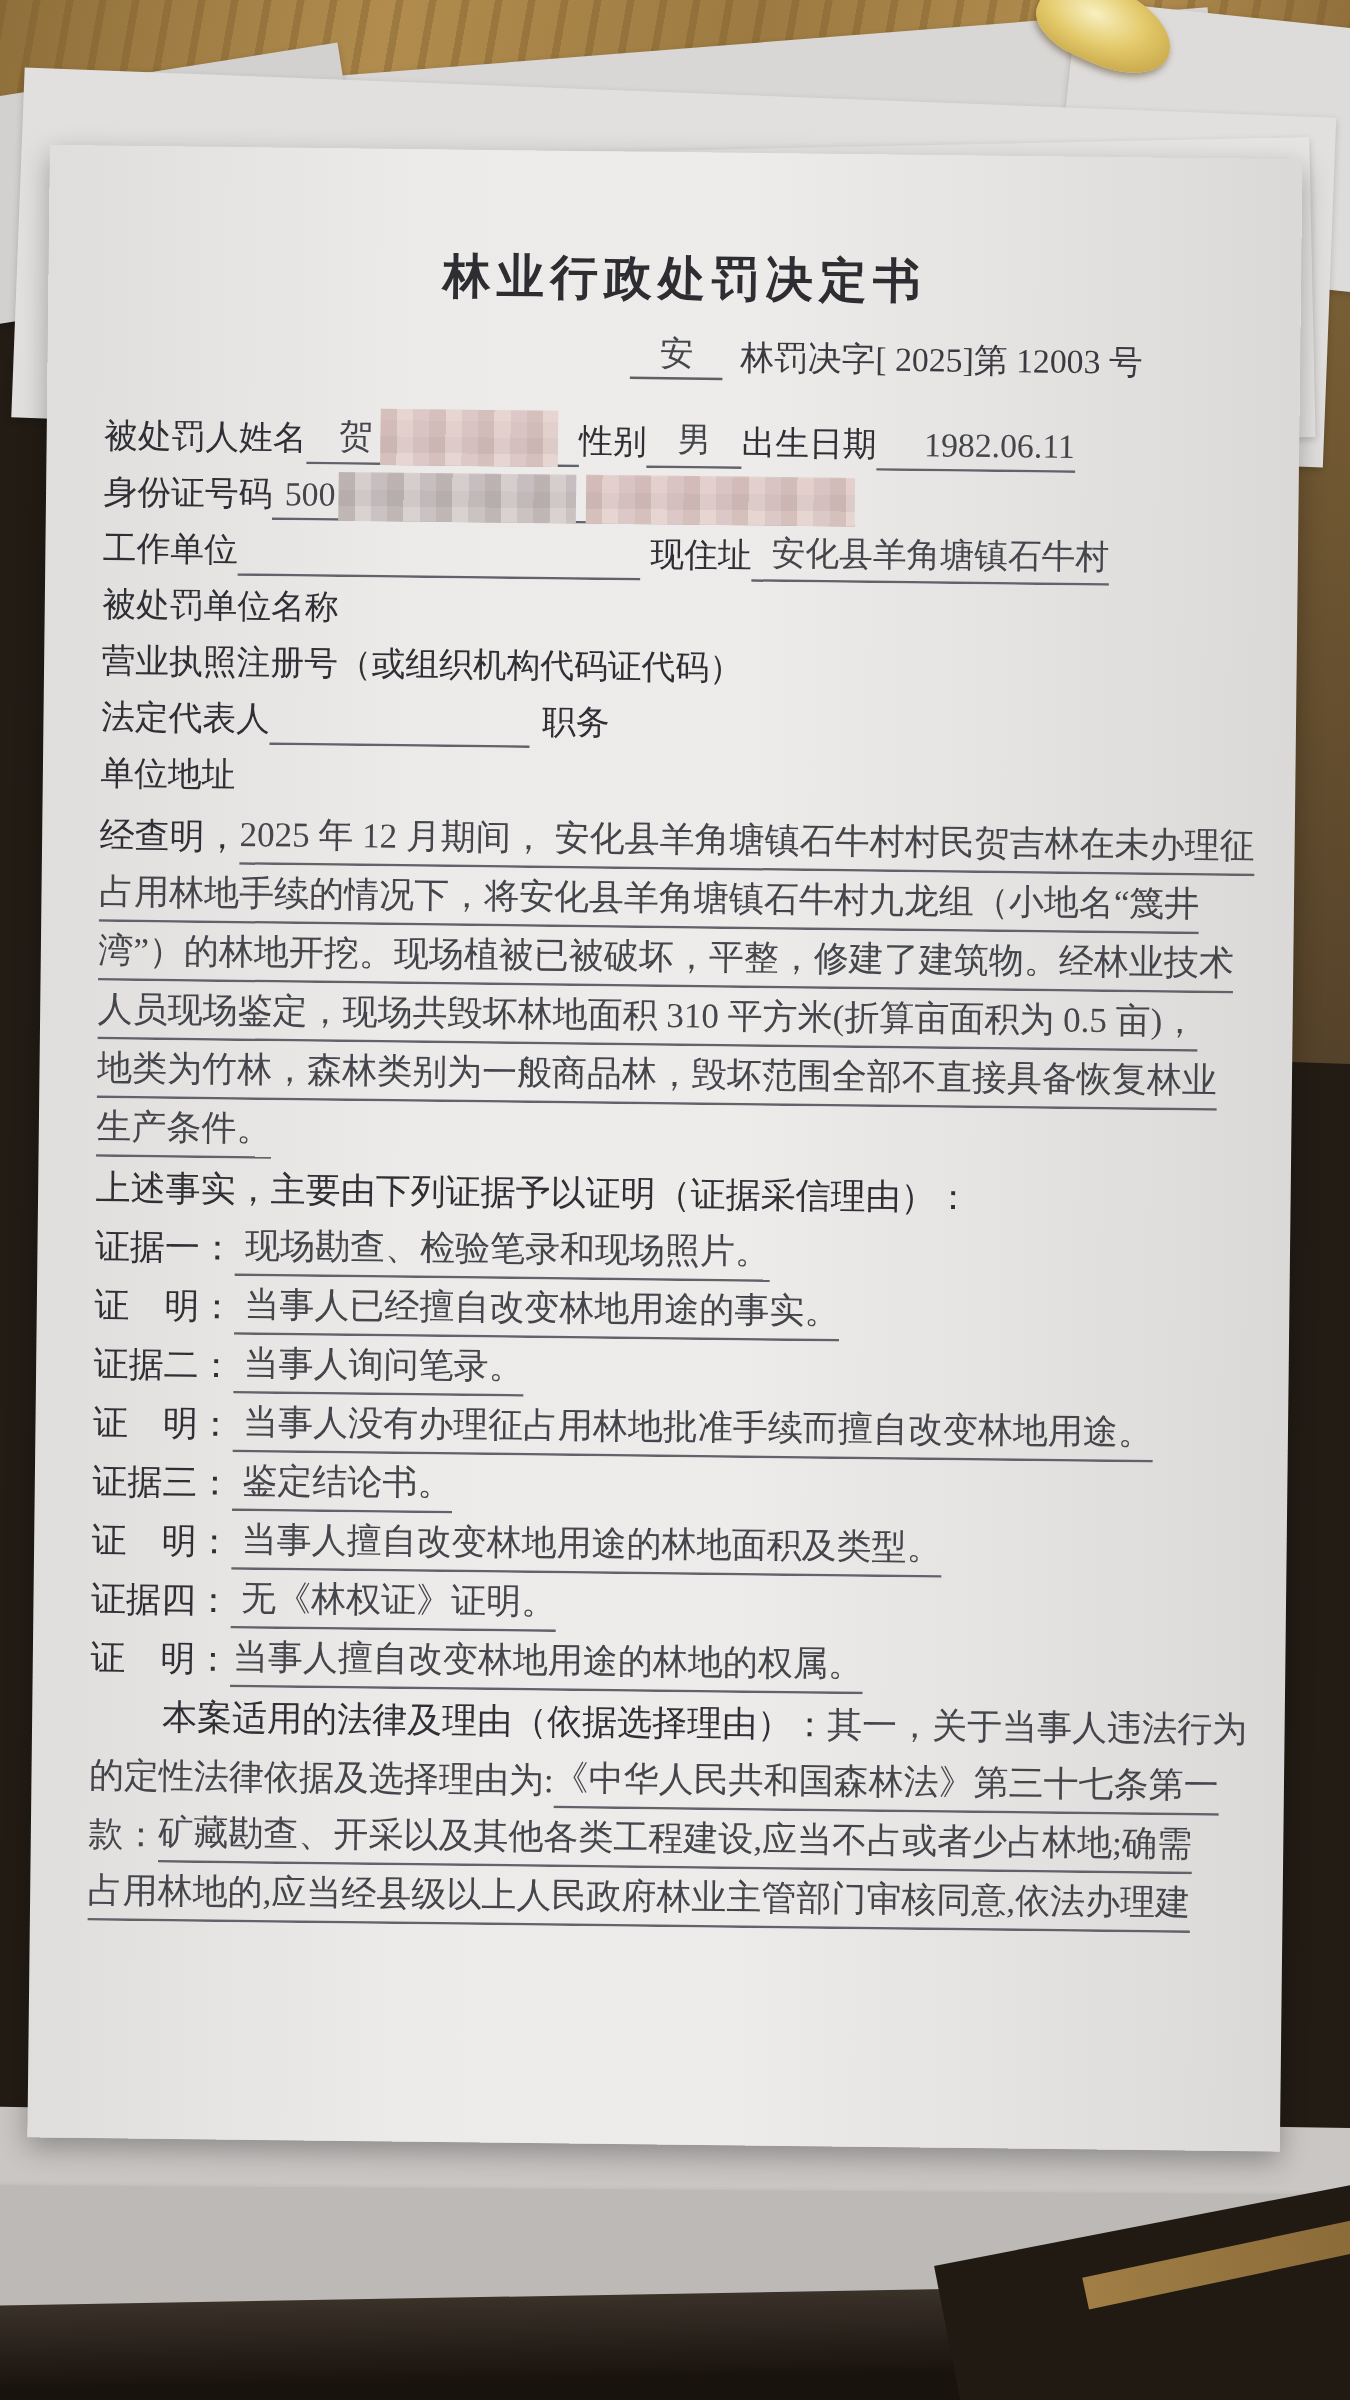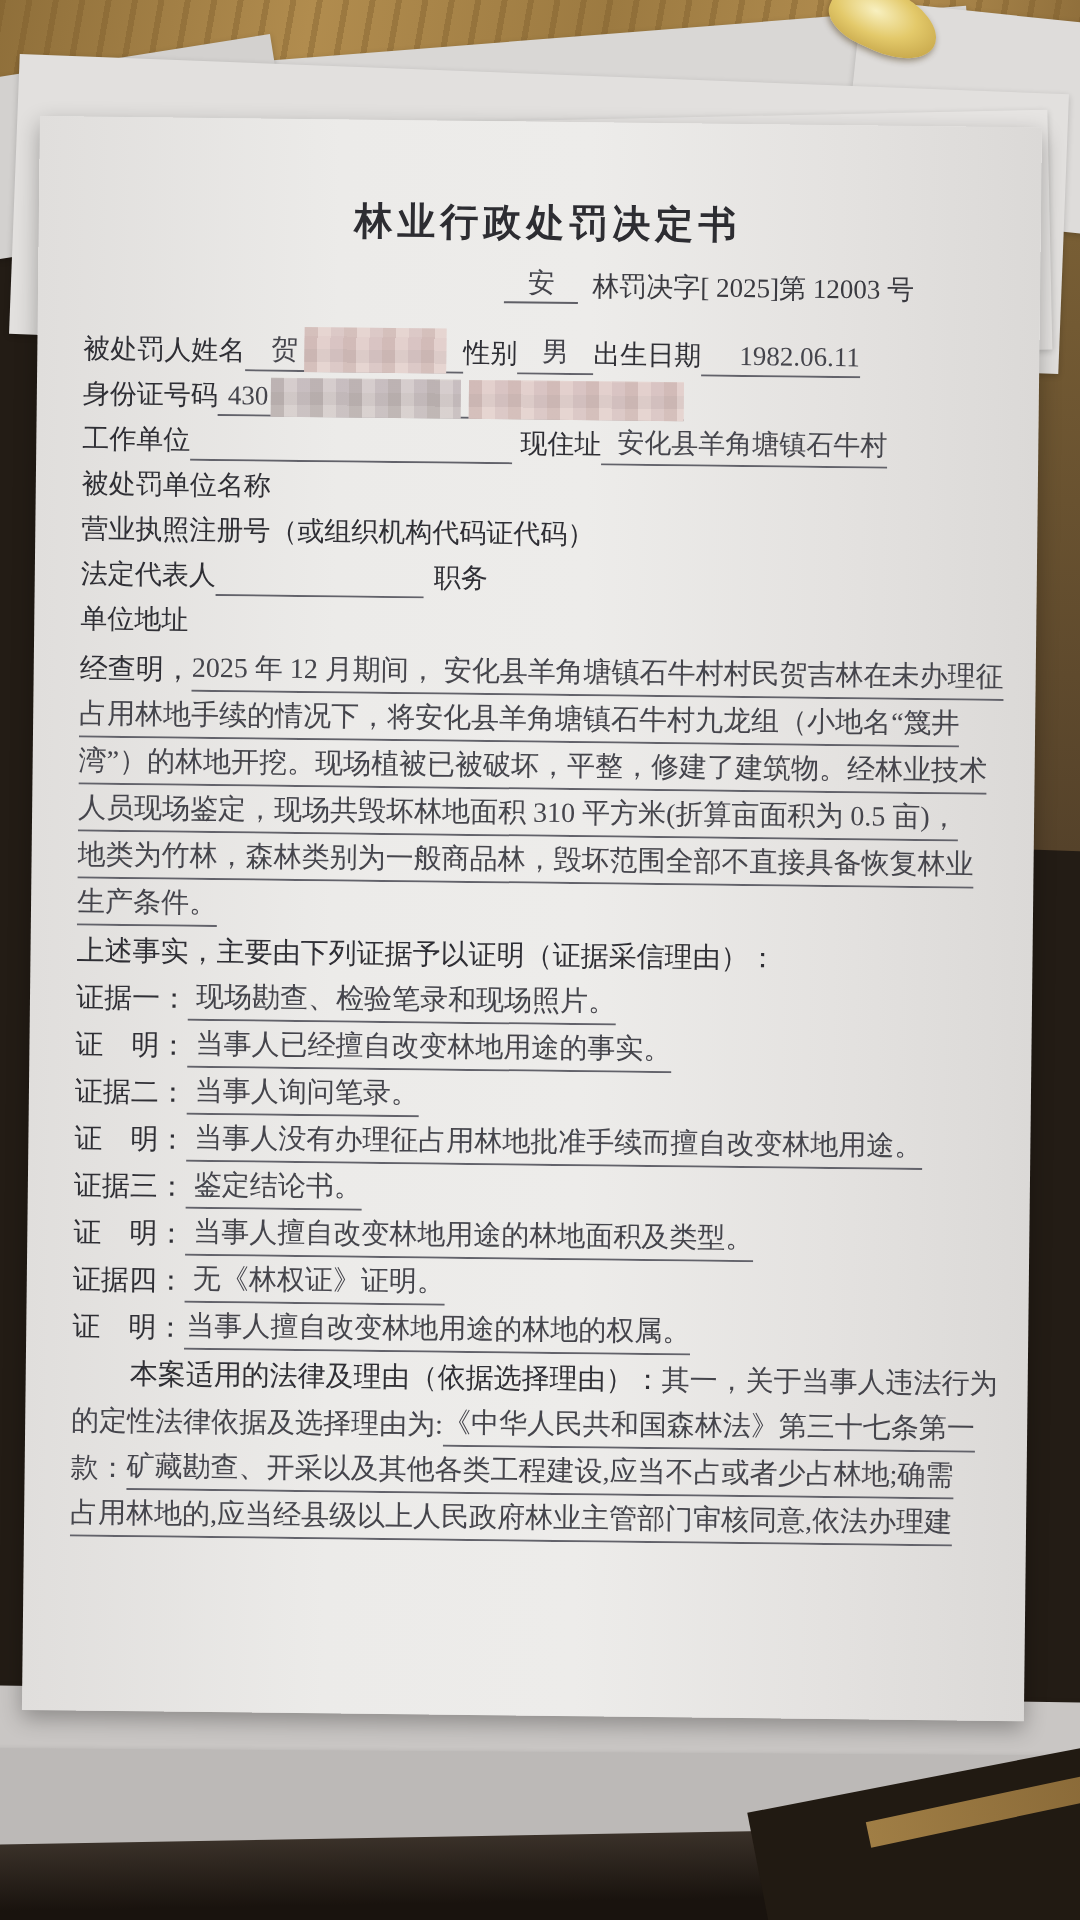--- a/index.html
+++ b/index.html
@@ -132,21 +132,21 @@
       </span>
       <span class="lbl">性别</span>
       <span class="seg u center hand" style="width:76px;">男</span>
       <span class="lbl">出生日期</span>
       <span class="seg u fill hand" style="padding-left:38px;">1982.06.11</span>
     </div>
 
     <div class="row">
       <span class="lbl">身份证号码</span>
       <span class="seg u fill">
-        <span class="hand" style="padding-left:10px;">430</span>
+        <span class="hand" style="padding-left:10px;">500</span>
         <span class="mosaic" style="width:190px;margin-left:2px;"></span>
         <span class="mosaic pink" style="width:215px;margin-left:8px;"></span>
       </span>
     </div>
 
     <div class="row">
       <span class="lbl">工作单位</span>
       <span class="seg u" style="width:322px;"></span>
       <span class="lbl" style="padding-left:8px;">现住址</span>
       <span class="seg u fill hand" style="padding-left:16px;">安化县羊角塘镇石牛村</span>

